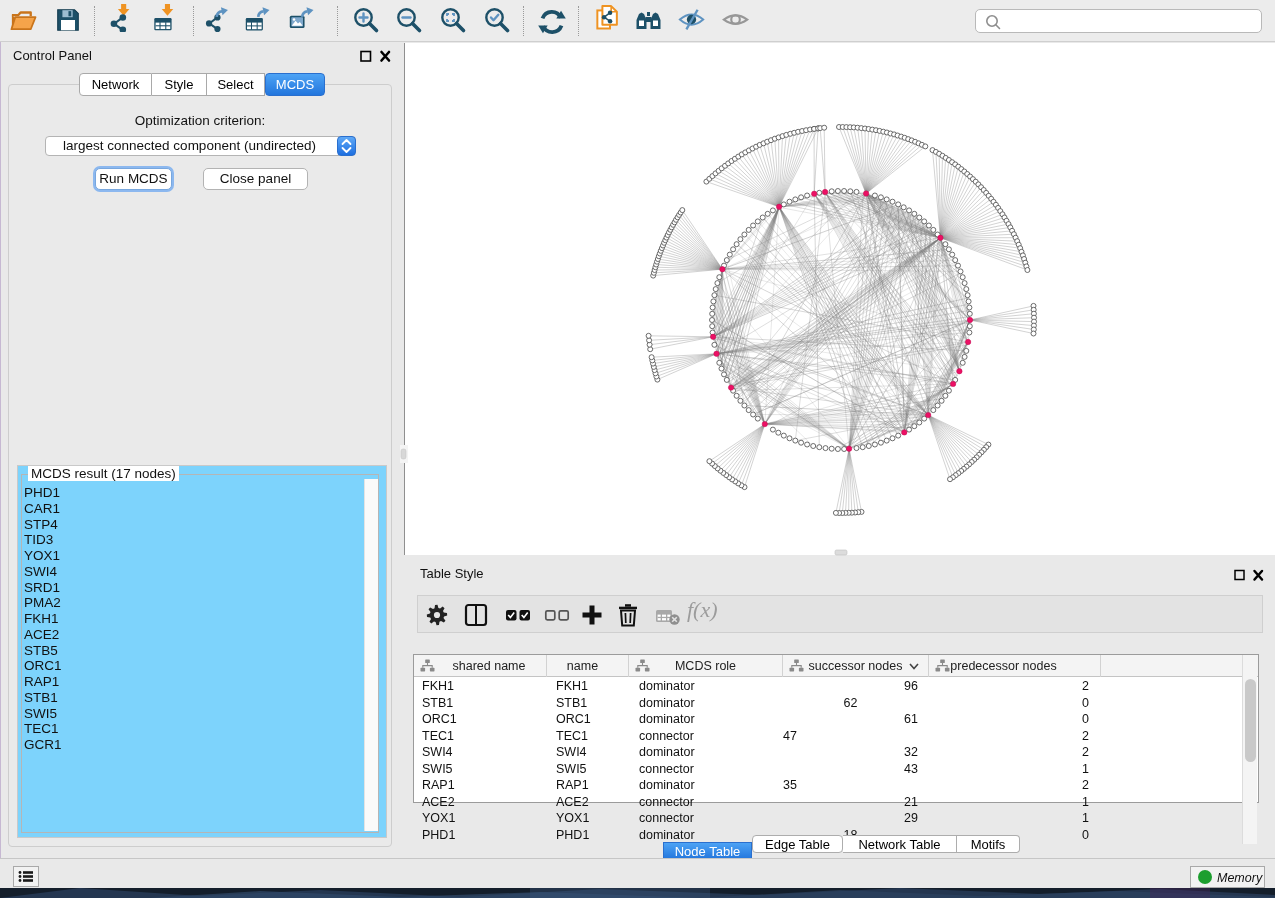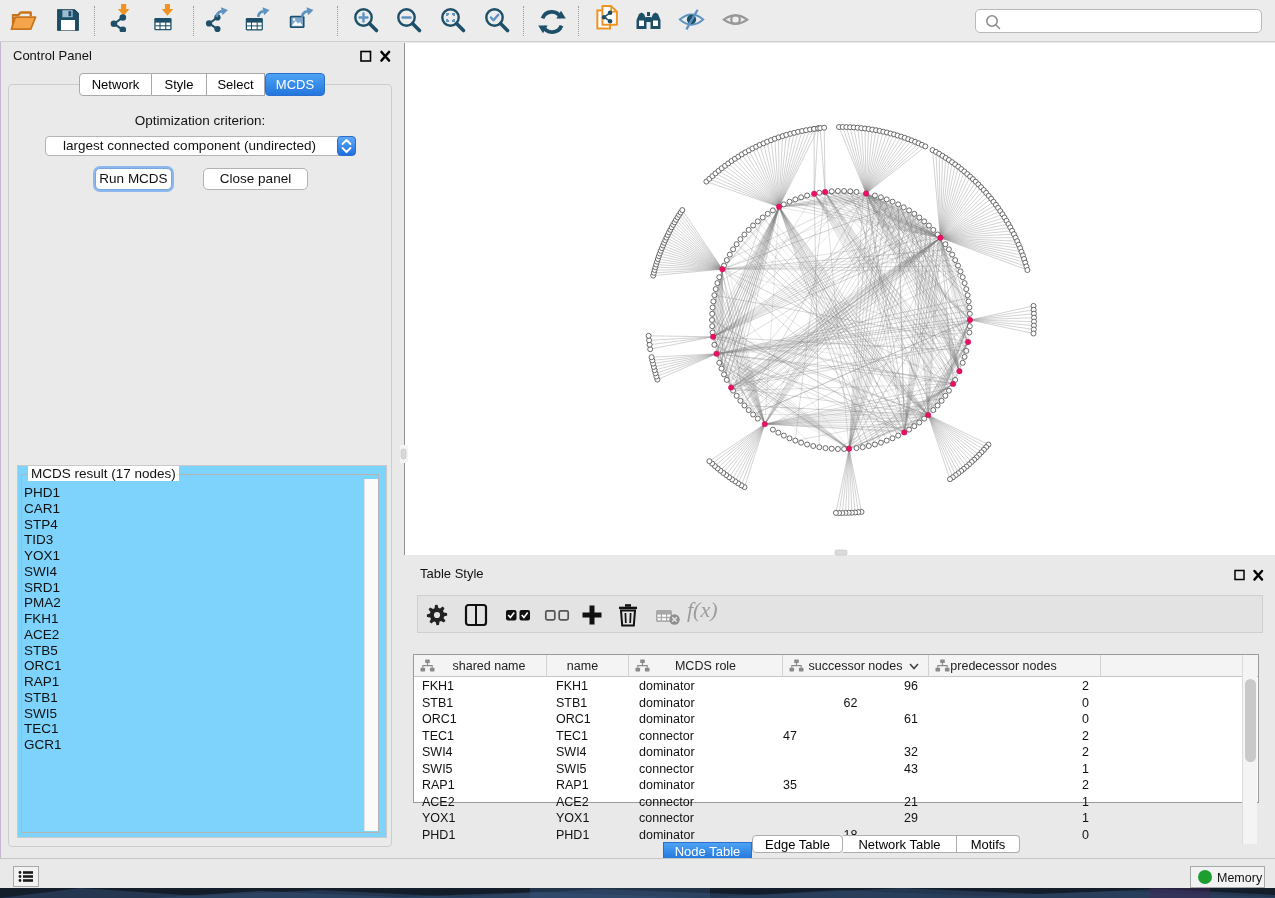--- a/index.html
+++ b/index.html
@@ -32,21 +32,21 @@
 .btn { position:absolute; height:22px; background:#fff; border:1px solid #b3b3b3; border-radius:5px;
   font-size:13.5px; color:#111; text-align:center; line-height:20px; }
 #runbtn { box-shadow:0 0 0 2px #8cb8ef; border-color:#78a7de; }
 
 #mcds-box { left:17px; top:465px; width:370px; height:373px; background:#7dd3fc; border:1px solid #c9c9c9; }
 #mcds-fs { position:absolute; left:3px; top:8px; right:7px; bottom:4px; border:1px solid #b5b5b5; }
 #mcds-legend { position:absolute; left:6px; top:-9px; background:#fff; padding:0 3px; font-size:13.5px; color:#111; }
 #mcds-list { position:absolute; left:6px; top:19px; font-size:13.5px; color:#111; line-height:15.75px; }
 #mcds-sb { position:absolute; right:8px; top:13px; width:14px; height:352px; background:#fafafa; border-left:1px solid #e3e3e3; }
 
-#statusbar { left:0; top:858px; width:1275px; height:30px; background:#e9e9e9; border-top:1px solid #c6c6c6; }
+#statusbar { left:0; top:858px; width:1275px; height:30px; background:#e9e9e9; border-top:1px solid #c6c6c6;font-style:italic; }
 #listbtn { position:absolute; left:13px; top:7px; width:26px; height:21px; background:#f2f2f2; border:1px solid #a9a9a9; }
 #membtn { position:absolute; left:1190px; top:7px; width:75px; height:22px; background:#f2f2f2; border:1px solid #a9a9a9;
   font-size:12.5px; color:#111; }
 
 #netwin { left:404px; top:43px; width:871px; height:512px; background:#fff; border-left:1px solid #8f8f8f; }
 #titlebar { position:absolute; left:0; top:0; width:871px; height:20px;
   background:linear-gradient(#f3f3f3,#d8d8d8); border-bottom:1px solid #ababab; }
 #titletext { position:absolute; left:409px; top:2.5px; width:200px; text-align:center; font-size:13px; color:#353535; }
 .tl { position:absolute; top:4px; width:12px; height:12px; border-radius:50%; }
 #netbody { position:absolute; left:0; top:21px; width:871px; height:491px; background:#fff; overflow:hidden; }

